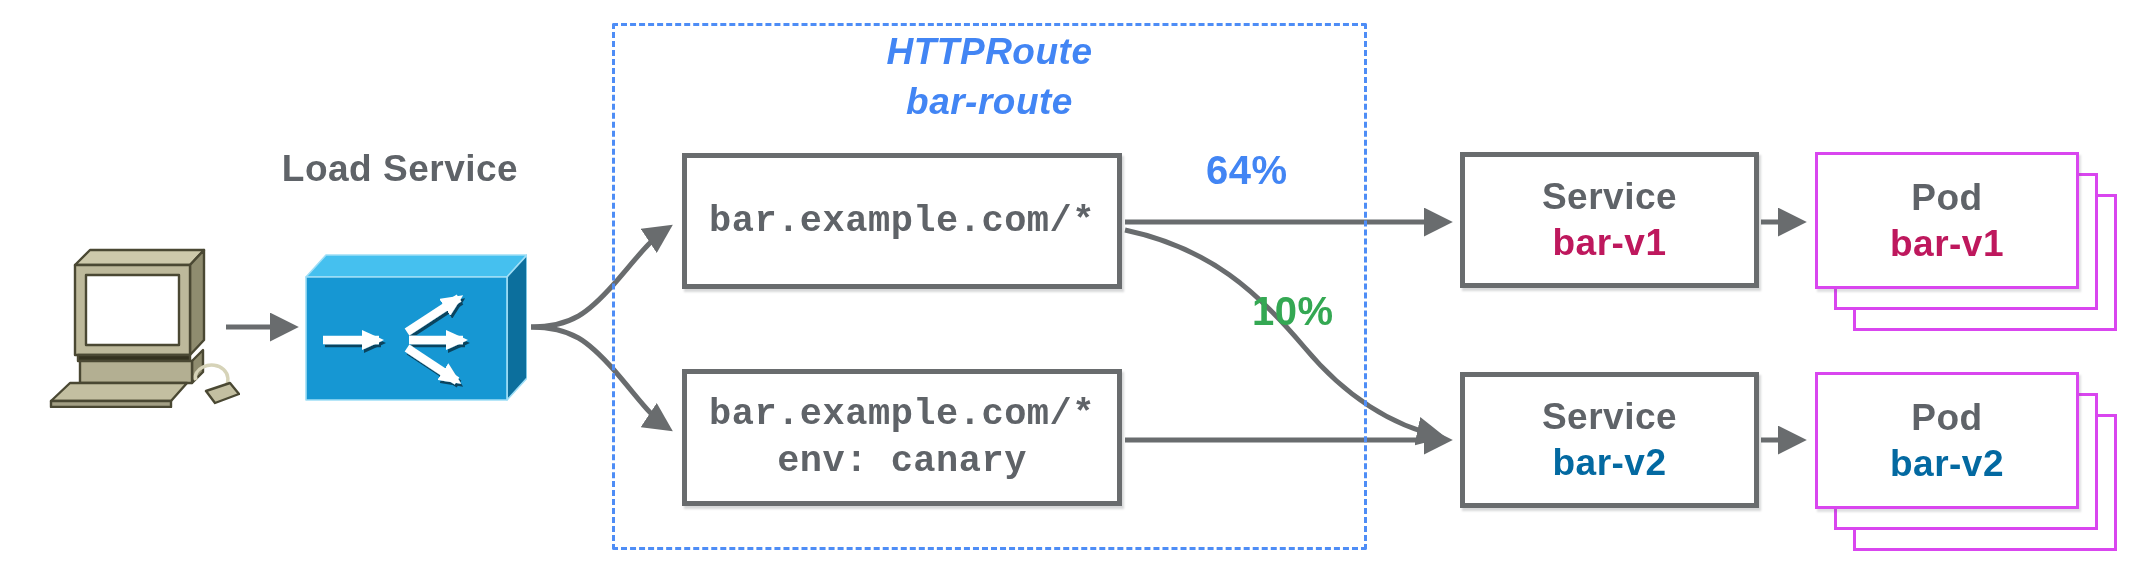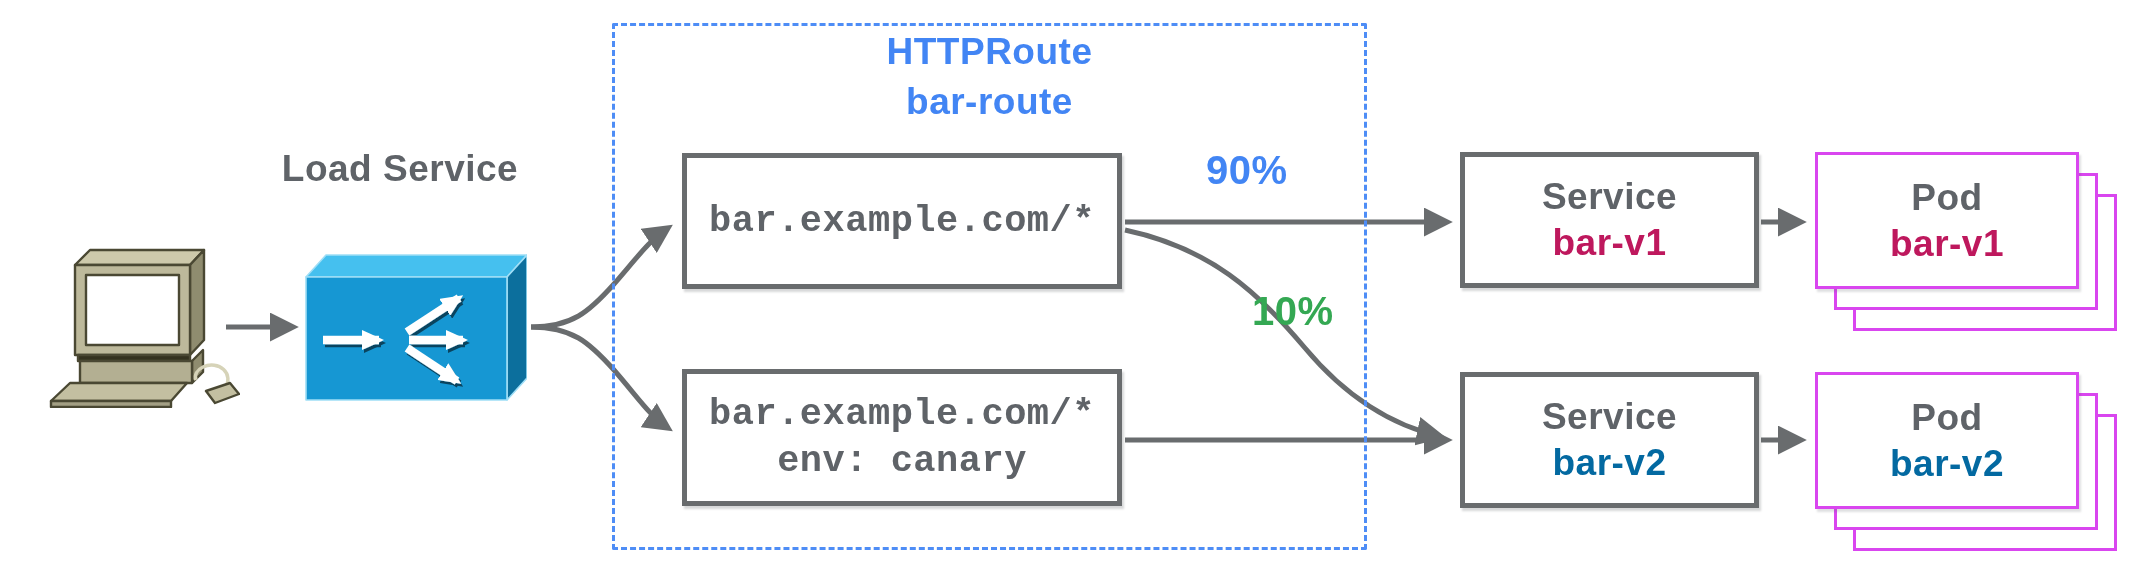--- a/index.html
+++ b/index.html
@@ -10,21 +10,21 @@
   svg.overlay{position:absolute;left:0;top:0;width:2149px;height:573px;}
   .abs{position:absolute;}
 
   
   .lb-label{
     left:225px;top:148px;width:350px;text-align:center;
     font-size:37px;color:#5f6368;letter-spacing:.5px;
   }
   .route-title{
     left:612px;top:27px;width:755px;text-align:center;
-    font-size:37px;line-height:50px;color:#4285f4;letter-spacing:.5px;
+    font-size:37px;line-height:50px;color:#4285f4;letter-spacing:.5px;font-style:italic;
   }
   .weight{font-size:40px;letter-spacing:.5px;}
   .weight-90{left:1206px;top:148px;color:#4285f4;}
   .weight-10{left:1252px;top:289px;color:#34a853;}
 
   
   .dashed-box{
     left:612px;top:23px;width:755px;height:527px;
     border:3px dashed #4e8df6;box-sizing:border-box;border-radius:2px;
   }
@@ -136,21 +136,21 @@
   </div>
 
   <div class="abs box rule-box rule-1">
     <div>bar.example.com/*</div>
   </div>
   <div class="abs box rule-box rule-2">
     <div>bar.example.com/*</div>
     <div>env: canary</div>
   </div>
 
-  <div class="abs weight weight-90">90%</div>
+  <div class="abs weight weight-90">64%</div>
   <div class="abs weight weight-10">10%</div>
 
   <div class="abs box entity svc-1">
     <div>Service</div>
     <div class="text-blue">bar-v1</div>
   </div>
   <div class="abs box entity svc-2">
     <div>Service</div>
     <div class="text-green">bar-v2</div>
   </div>

